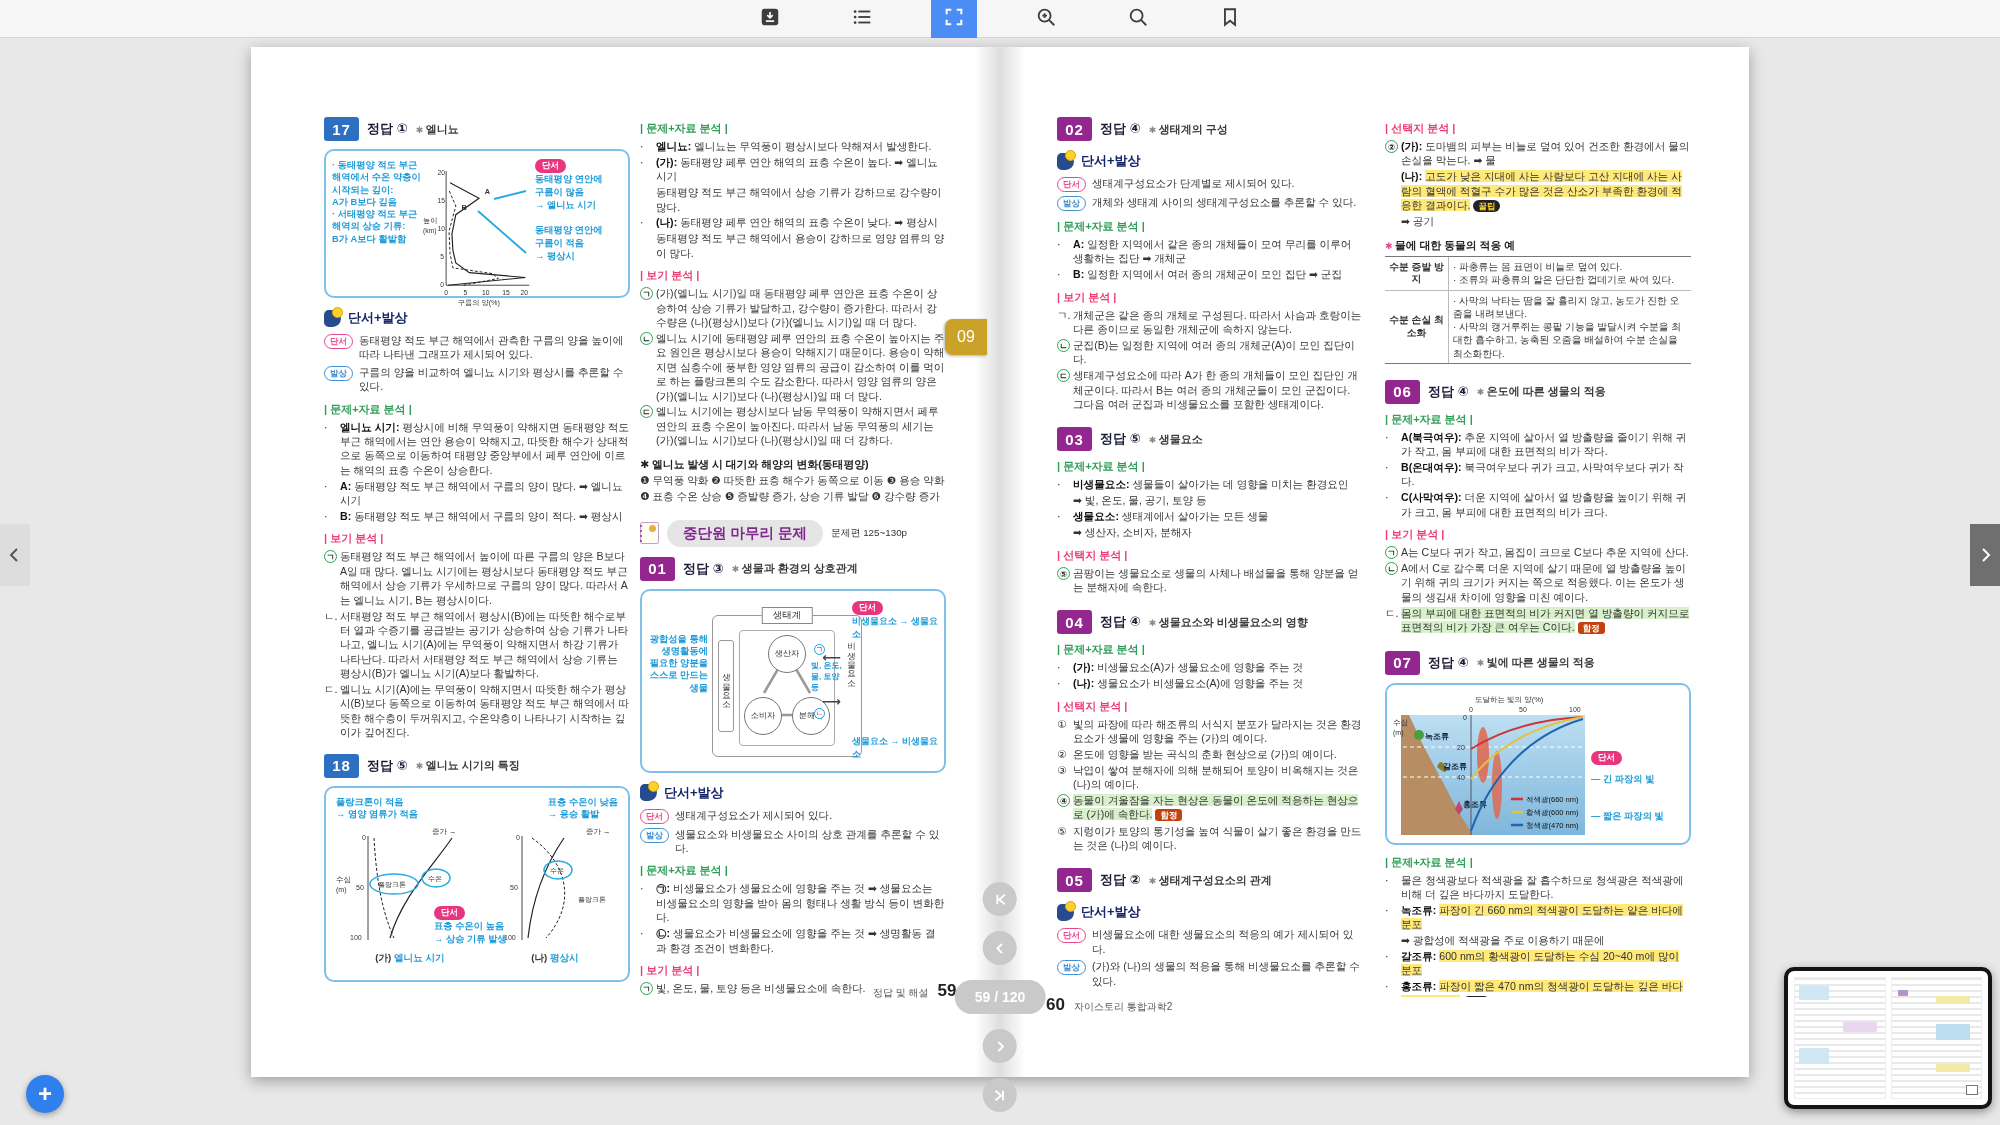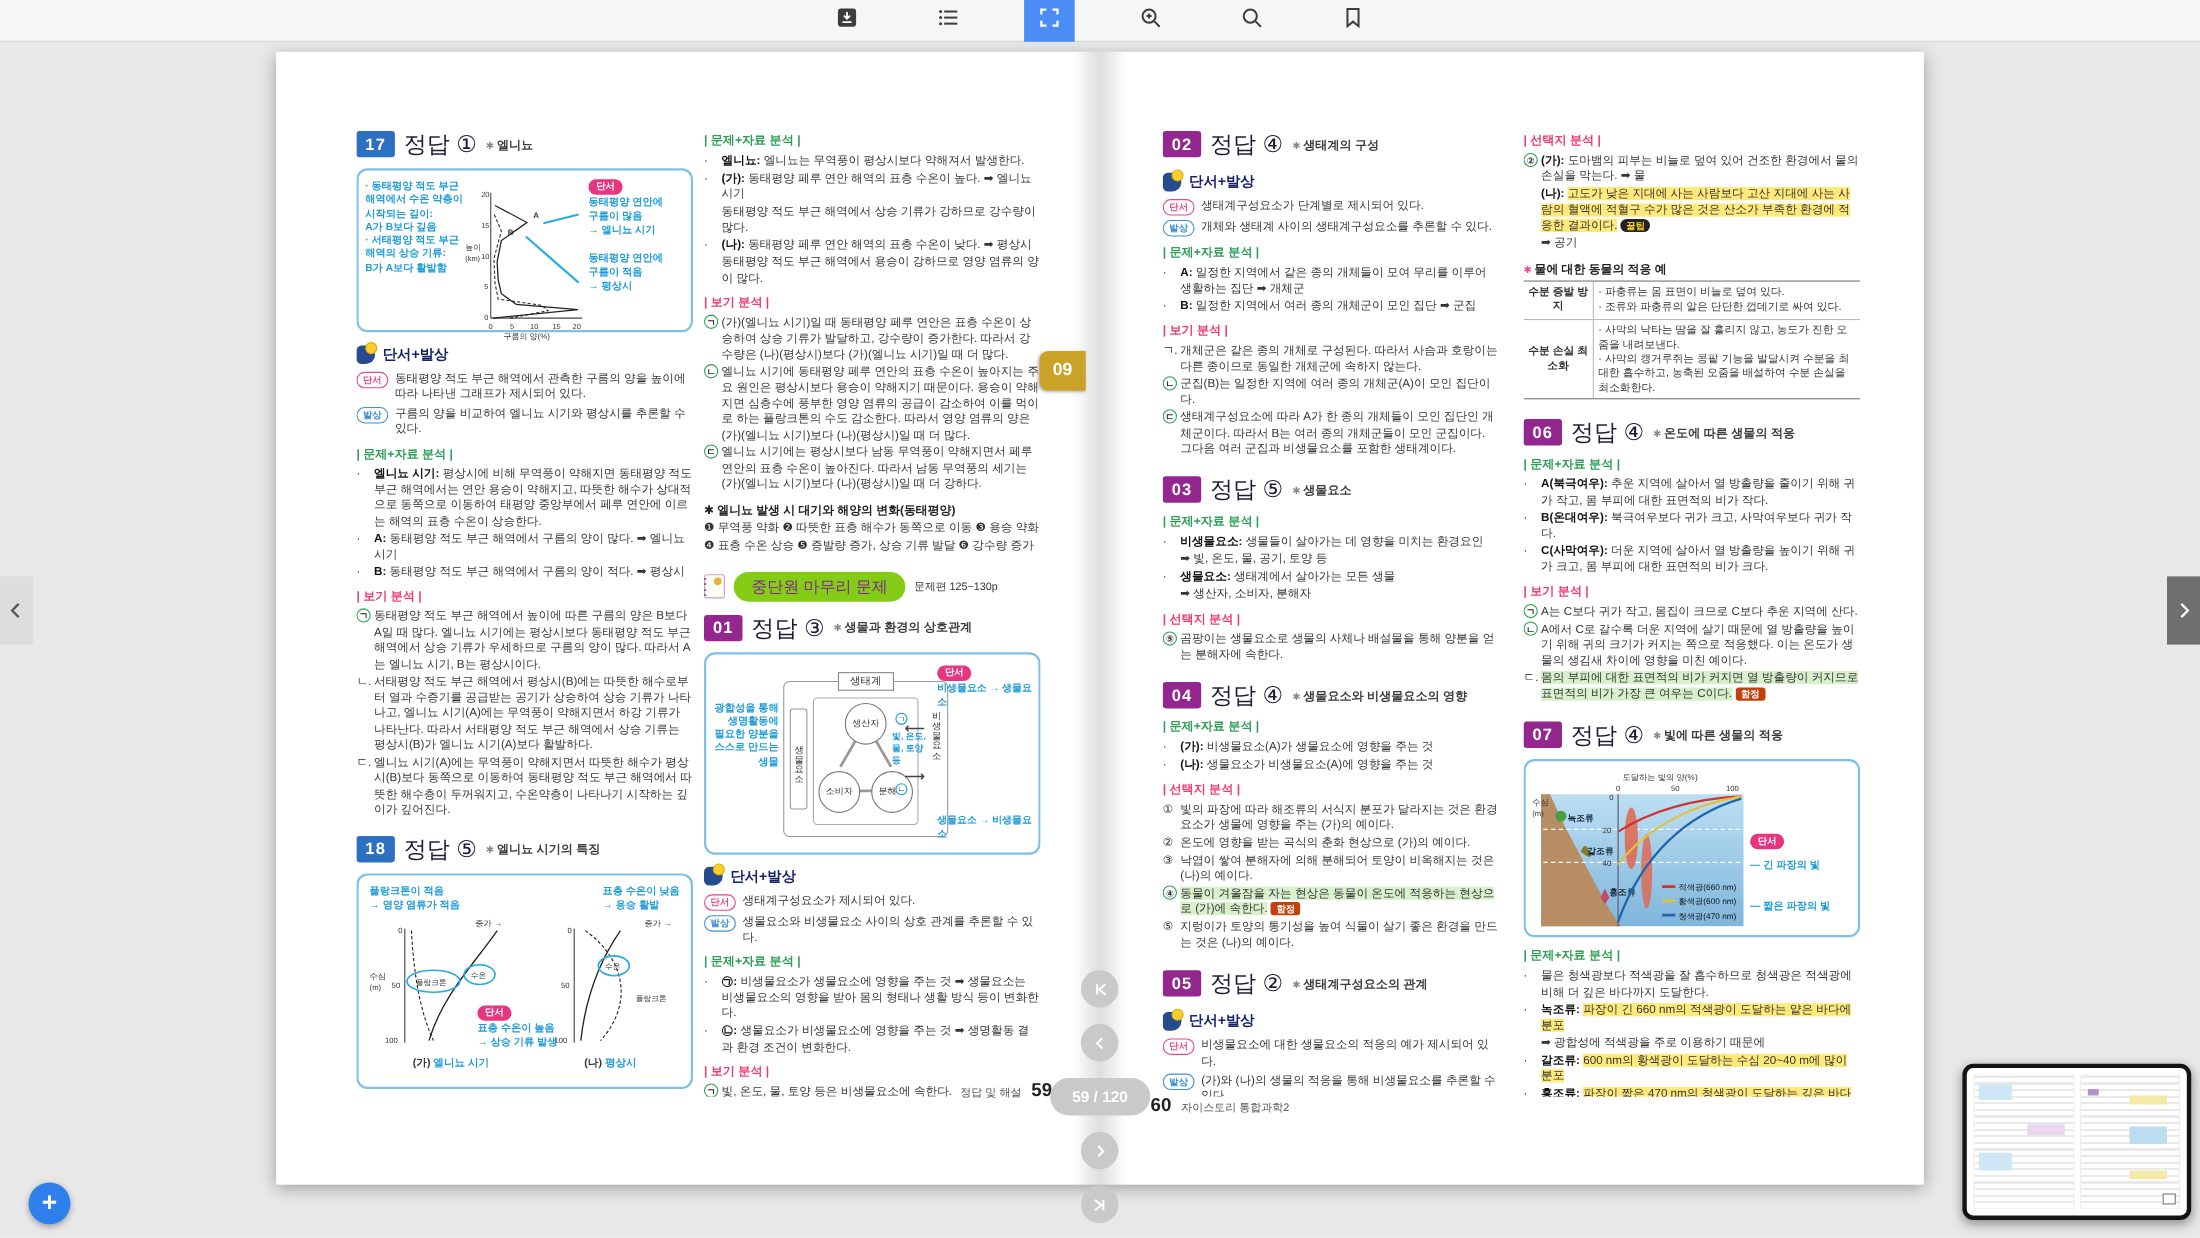--- a/index.html
+++ b/index.html
@@ -8,21 +8,21 @@
 
   
   .toolbar { position:absolute; top:0; left:0; width:100%; height:38px; background:#f6f6f6; border-bottom:1px solid #d6d6d6; display:flex; align-items:center; justify-content:center; gap:46px; z-index:30; }
   .tb-btn { width:46px; height:38px; display:flex; align-items:center; justify-content:center; cursor:pointer; }
   .tb-btn svg { width:22px; height:22px; }
   .tb-btn.active { background:#4c8df5; }
 
   
   .book { position:absolute; left:251px; top:47px; width:1498px; height:1030px; background:#ffffff; box-shadow:0 4px 14px rgba(0,0,0,.32); }
   .fold { position:absolute; left:724px; top:0; width:50px; height:100%; background:linear-gradient(90deg,rgba(0,0,0,0),rgba(0,0,0,.13) 50%,rgba(0,0,0,0)); pointer-events:none; }
-  .spine-tab { position:absolute; left:694px; top:272px; width:42px; height:36px; background:#c9a227; color:#fff; font-weight:bold; font-size:16px; display:flex; align-items:center; justify-content:center; border-radius:8px 0 0 8px; box-shadow:-1px 1px 3px rgba(0,0,0,.3); cursor:pointer; }
+  .spine-tab { position:absolute; left:694px; top:272px; width:42px; height:36px; background:#c9a227; color:#fff; font-weight:normal; font-size:16px; display:flex; align-items:center; justify-content:center; border-radius:8px 0 0 8px; box-shadow:-1px 1px 3px rgba(0,0,0,.3); cursor:pointer; }
 
   .col { position:absolute; top:66px; width:306px; height:884px; overflow:hidden; }
   .c1 { left:73px; } .c2 { left:389px; } .c3 { left:806px; } .c4 { left:1134px; }
 
   
   .items { font-size:10.6px; line-height:1.36; color:#333; }
   .ln { display:flex; margin:1.5px 0; }
   .mk { flex:0 0 16px; color:#222; }
   .mk .mkc { display:inline-block; width:13px; height:13px; line-height:12px; border:1.5px solid #2fa14f; border-radius:50%; text-align:center; font-size:8.5px; font-weight:bold; color:#222; background:#fff; }
   .tx { flex:1; }
@@ -31,21 +31,21 @@
   .hg { color:#2e9e57; } .hp { color:#ee3b72; }
   .hl-y { background:#ffe97a; }
   .hl-g { background:#d9f0cc; }
   .badge-trap { background:#c2410c; color:#fff; font-size:8.5px; padding:1px 5px; border-radius:3px; margin:0 3px; font-weight:bold; white-space:nowrap; }
   .badge-tip { background:#222; color:#ffd428; font-size:8.5px; padding:1px 5px; border-radius:8px; margin:0 3px; font-weight:bold; white-space:nowrap; }
   .star-note { font-weight:bold; color:#222; margin:9px 0 2px; font-size:10.8px; }
 
   .sec-head { display:flex; align-items:center; gap:8px; margin:4px 0 8px; }
   .sec-num { width:35px; height:24px; color:#fff; font-weight:bold; font-size:15px; display:flex; align-items:center; justify-content:center; border-radius:3px; letter-spacing:1px; }
   .sec-num.blue { background:#2d6fc0; } .sec-num.purple { background:#93278f; }
-  .sec-ans { font-size:21px; font-weight:normal; color:#1c1c38; }
+  .sec-ans { font-size:13px; font-weight:bold; color:#1c1c38; }
   .sec-topic { font-size:11px; color:#3c3c3c; font-weight:bold; }
   .sec-topic::before { content:"✱ "; color:#888; font-size:9px; }
 
   .hint-head { display:flex; align-items:center; gap:7px; margin:11px 0 6px; }
   .hint-icon { position:relative; width:17px; height:17px; background:#274b8f; border-radius:5px 9px 9px 5px; }
   .hint-icon::after { content:""; position:absolute; top:-3px; right:-2px; width:9px; height:9px; background:#ffcf2e; border-radius:50%; border:1px solid #d9a800; }
   .hint-title { font-weight:bold; color:#16246a; font-size:13px; }
   .hint-line { display:flex; gap:6px; font-size:10.6px; color:#333; margin:3px 0; align-items:flex-start; line-height:1.36; }
   .pill { flex:0 0 auto; font-size:8.5px; font-weight:bold; padding:0 5px; border-radius:8px; line-height:13px; height:15px; border:1.2px solid; background:#fff; margin-top:1px; white-space:nowrap; }
   .pill.pink { color:#e8468c; border-color:#e8468c; }
@@ -92,21 +92,21 @@
   .adapt-row { display:flex; }
   .adapt-row + .adapt-row { border-top:1px solid #bbb; }
   .adapt-head { flex:0 0 64px; display:flex; align-items:center; justify-content:center; font-weight:bold; text-align:center; border-right:1px solid #bbb; padding:4px 2px; line-height:1.3; }
   .adapt-cells { flex:1; padding:3px 4px; line-height:1.34; }
   .adapt-cells div::before { content:"· "; }
 
   .banner { display:flex; align-items:center; gap:8px; margin:16px 0 10px; }
   .banner-icon { position:relative; width:19px; height:22px; background:#fffef4; border:1.5px solid #c5a0cf; border-radius:2px; }
   .banner-icon::before { content:""; position:absolute; left:-4px; top:2px; width:5px; height:17px; background:repeating-linear-gradient(#9a5caa 0 2px, transparent 2px 5px); }
   .banner-icon::after { content:""; position:absolute; right:2px; top:2px; width:7px; height:7px; background:#e8b23a; border-radius:50%; }
-  .banner-pill { background:#84cc16; border-radius:16px; padding:4px 16px; font-size:14.5px; font-weight:normal; color:#80268f; white-space:nowrap; }
+  .banner-pill { background:#e5e5e5; border-radius:16px; padding:4px 16px; font-size:14.5px; font-weight:bold; color:#80268f; white-space:nowrap; }
   .banner-ref { font-size:9.8px; color:#333; white-space:nowrap; }
 
   .footer-l { position:absolute; left:622px; top:934px; display:flex; align-items:baseline; gap:9px; }
   .footer-r { position:absolute; left:795px; top:948px; display:flex; align-items:baseline; gap:9px; }
   .f-label { font-size:10px; color:#555; }
   .f-num { font-size:17px; font-weight:bold; color:#222; }
 
   
   .nav-left { position:absolute; left:0; top:524px; width:30px; height:62px; background:#dddddd; display:flex; align-items:center; justify-content:center; cursor:pointer; z-index:40; }
   .nav-right { position:absolute; right:0; top:524px; width:30px; height:62px; background:#6f6f6f; display:flex; align-items:center; justify-content:center; cursor:pointer; z-index:40; }

